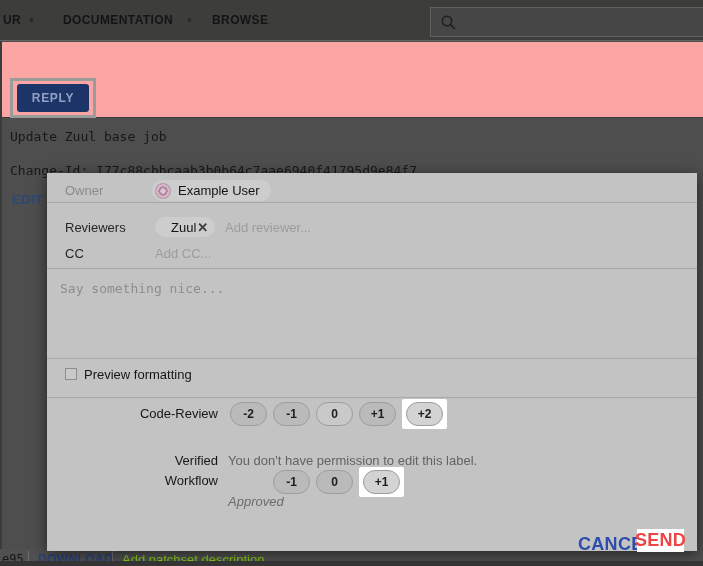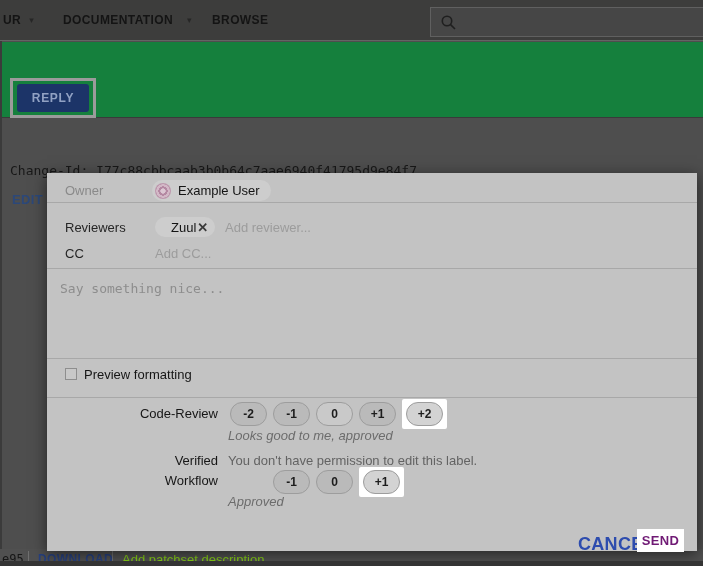--- a/index.html
+++ b/index.html
@@ -18,21 +18,21 @@
   .searchbox{ position:absolute; left:430px; top:7px; width:280px; height:30px;
               background:#464646; border:1px solid #606060; display:flex;
               align-items:center; padding-left:9px; }
   .searchbox svg{ flex:0 0 auto; }
   .search-input{ flex:1; background:transparent; border:none; outline:none;
                  color:#cfcfcf; font-size:13px; margin-left:8px; }
 
   
   .left-edge{ position:absolute; left:0; top:41px; width:2px; height:525px; background:#3b3b3b; z-index:3;}
   .toolbar-strip{ position:absolute; left:0; top:42px; width:703px; height:76px;
-                  background:#15803d; border-bottom:1px solid #3a3a3a; z-index:1; }
+                  background:#fca5a5; border-bottom:1px solid #3a3a3a; z-index:1; }
   .commit-area{ position:absolute; left:0; top:119px; width:703px; height:432px;
                 background:#4e4e4e; z-index:1; }
   .reply-frame{ position:absolute; left:10px; top:36px; width:86px; height:40px;
                 border:3px solid #9b9b9b; display:flex; align-items:center; justify-content:center; }
   .reply-btn{ width:72px; height:28px; background:#1c3468; color:#91a1c3; border:none;
               border-radius:3px; font-size:12px; font-weight:bold; letter-spacing:.7px;
               font-family:inherit; cursor:pointer; }
   .commit-line{ position:absolute; left:10px; font-family:"DejaVu Sans Mono", monospace;
                 font-size:13px; color:#181818; white-space:pre; }
   .commit-line.l1{ top:10px; } .commit-line.l2{ top:44px; }
@@ -101,21 +101,21 @@
   .hl-box .pill{ background:#d3d3d3; }
   .label-desc{ position:absolute; left:181px; font-style:italic; color:#6c6c6c; }
   .desc-cr{ top:255px; } .desc-wf{ top:321px; }
   .permission{ position:absolute; left:181px; top:280px; color:#636363; }
 
   .cancel-btn{ position:absolute; left:531px; top:361px; color:#2d4cae; font-weight:bold;
                font-size:18px; letter-spacing:.3px; cursor:pointer; background:none; border:none;
                font-family:inherit; }
   .send-box{ position:absolute; left:590px; top:356px; width:47px; height:23px;
              background:#ffffff; display:flex; align-items:center; justify-content:center; }
-  .send-btn{ color:#701a75; font-weight:bold; font-size:13px; letter-spacing:.3px;
+  .send-btn{ color:#ef4444; font-weight:bold; font-size:18px; letter-spacing:.3px;
              cursor:pointer; background:none; border:none; font-family:inherit; }
 </style>
 </head>
 <body>
 
 <div class="screen">
 
   <header class="topbar">
     <div class="nav-item nav-ur">
       <span>UR</span>
@@ -139,20 +139,21 @@
 
   <div class="left-edge"></div>
 
   <section class="toolbar-strip">
     <div class="reply-frame">
       <button class="reply-btn">REPLY</button>
     </div>
   </section>
 
   <section class="commit-area">
+    <div class="commit-line l1">Update Zuul base job</div>
     <div class="commit-line l2">Change-Id: I77c88cbbcaab3b0b64c7aae6940f41795d9e84f7</div>
     <a class="edit-link">EDIT</a>
   </section>
 
   <div class="bottom-strip">
     <span class="sha">e95</span>
     <span class="vsep sep1"></span>
     <a class="dl-link">DOWNLOAD</a>
     <span class="vsep sep2"></span>
     <a class="aps-link">Add patchset description</a>
@@ -189,21 +190,20 @@
     <span class="label-name lbl-cr">Code-Review</span>
     <div class="btn-row row-cr">
       <button class="pill">-2</button>
       <button class="pill">-1</button>
       <button class="pill sel">0</button>
       <button class="pill">+1</button>
       <span class="hl-box">
         <button class="pill">+2</button>
       </span>
     </div>
-    <span class="label-desc desc-cr">Looks good to me, approved</span>
 
     <span class="label-name lbl-v">Verified</span>
     <span class="permission">You don't have permission to edit this label.</span>
 
     <span class="label-name lbl-wf">Workflow</span>
     <div class="btn-row row-wf">
       <button class="pill">-1</button>
       <button class="pill">0</button>
       <span class="hl-box">
         <button class="pill">+1</button>

